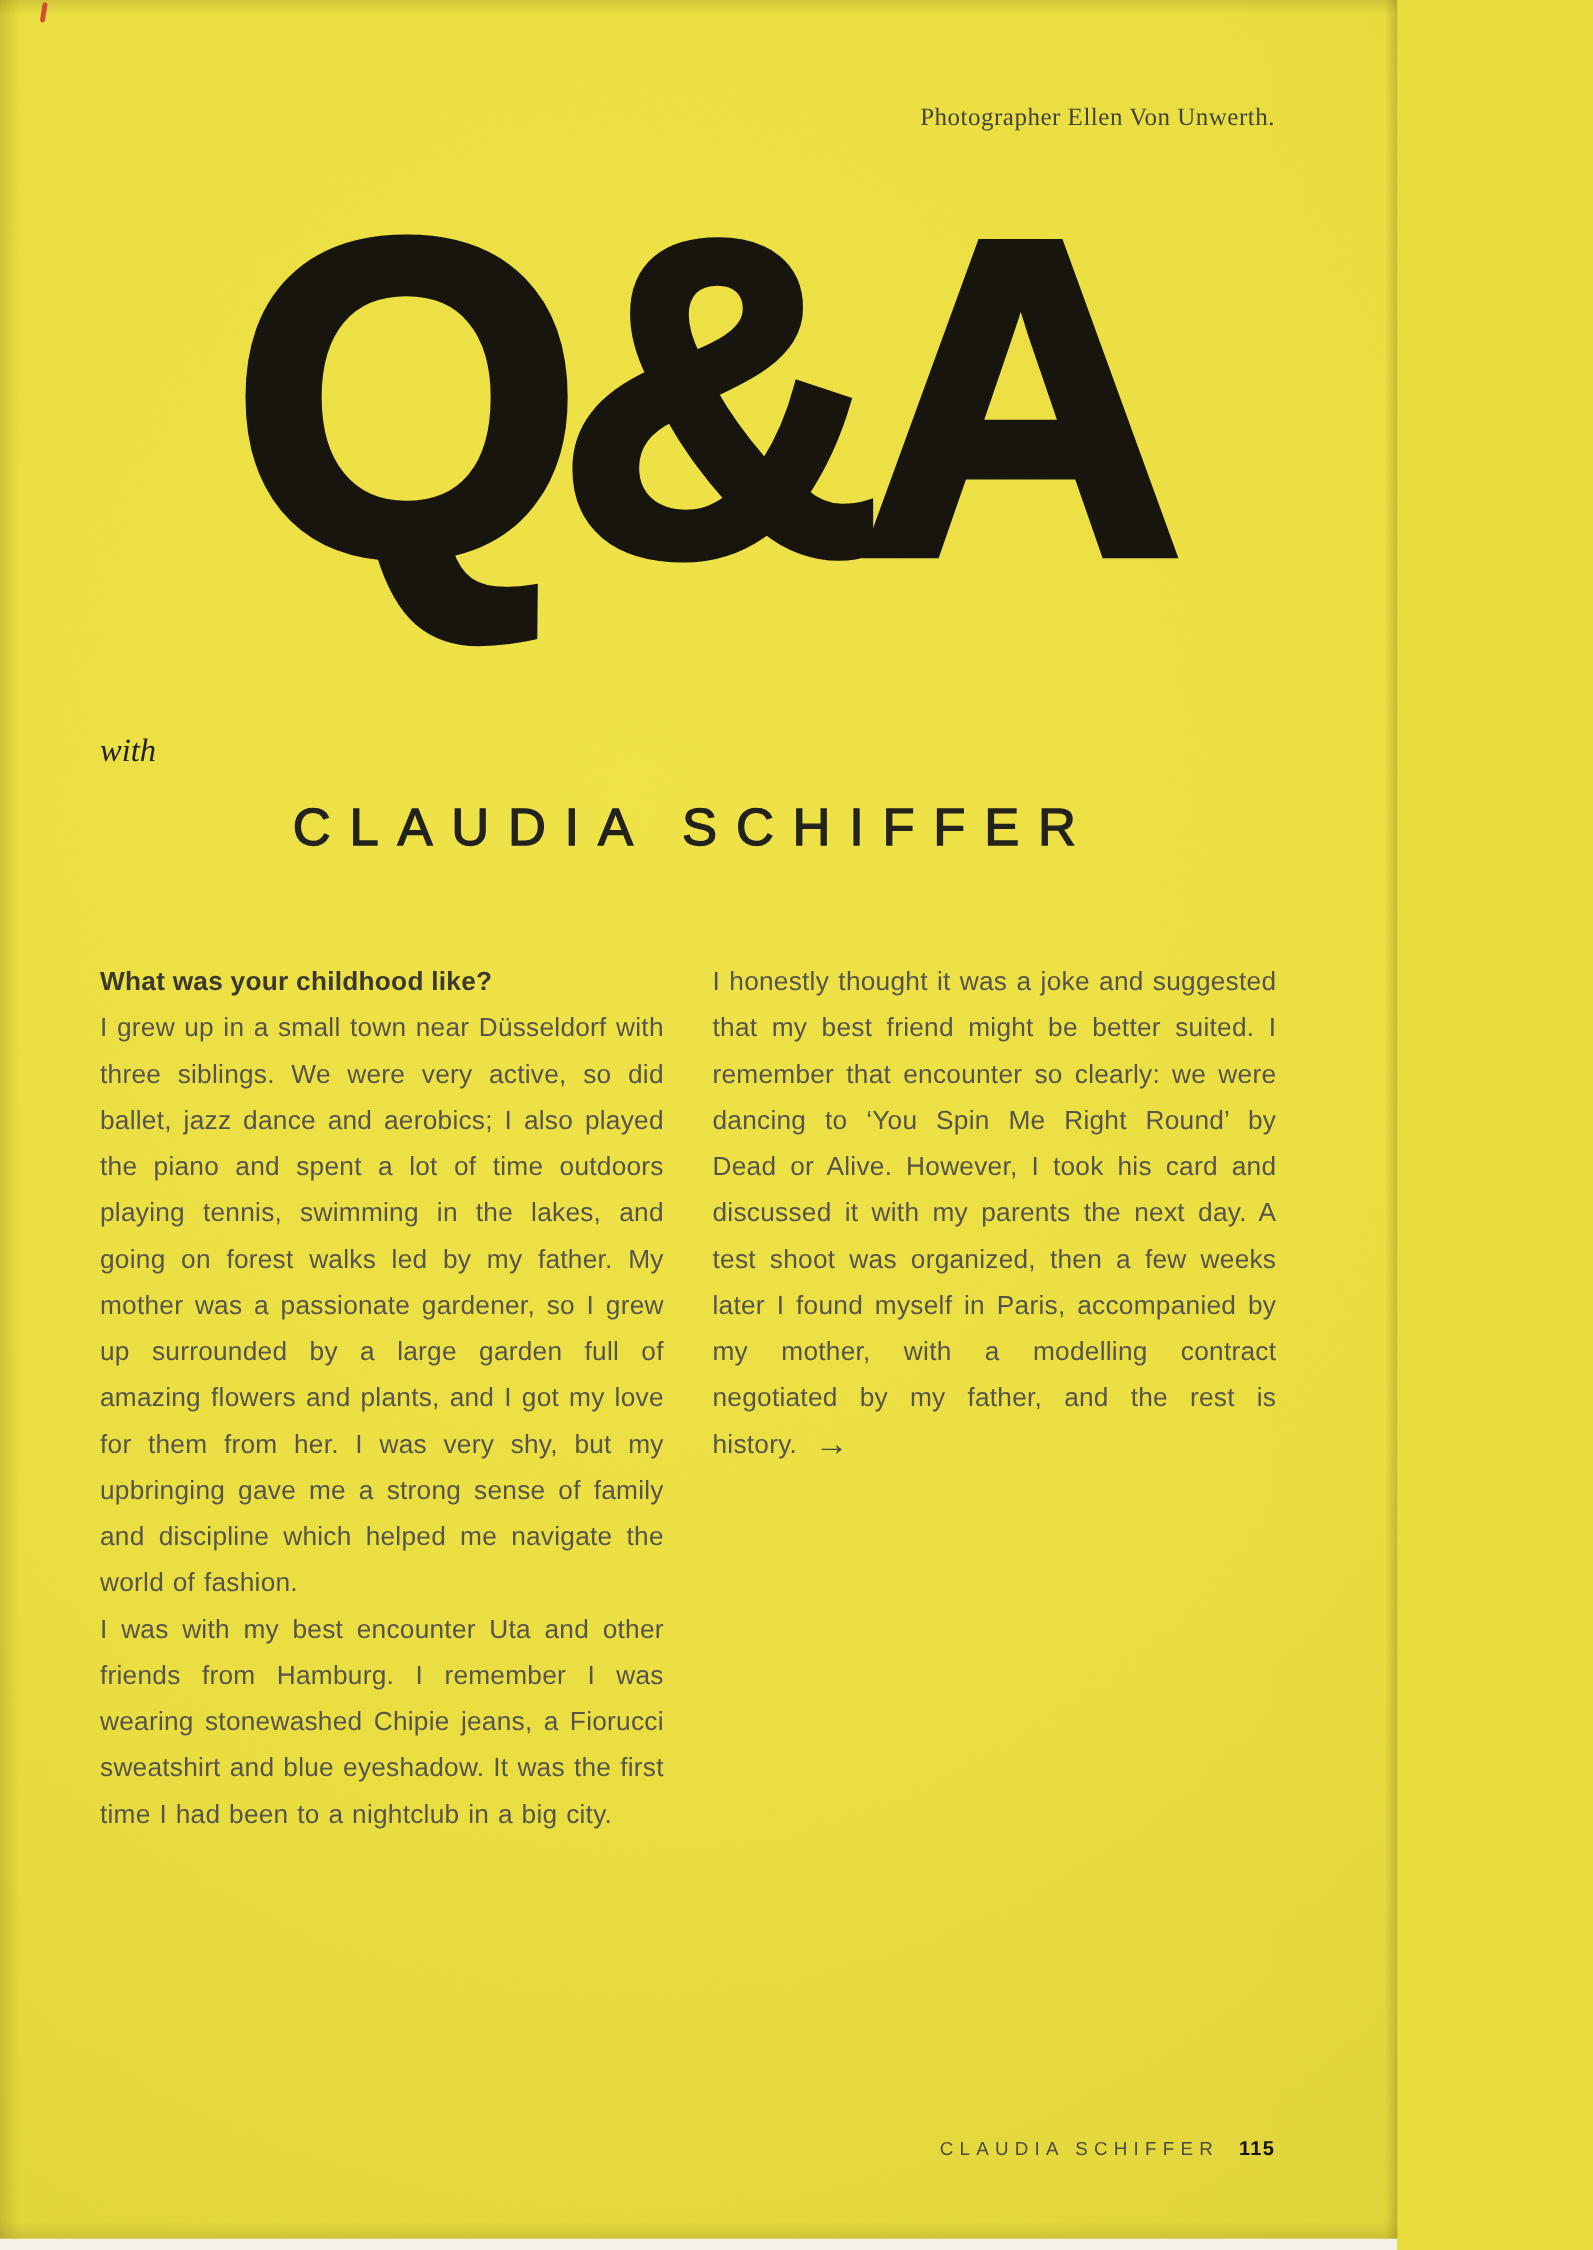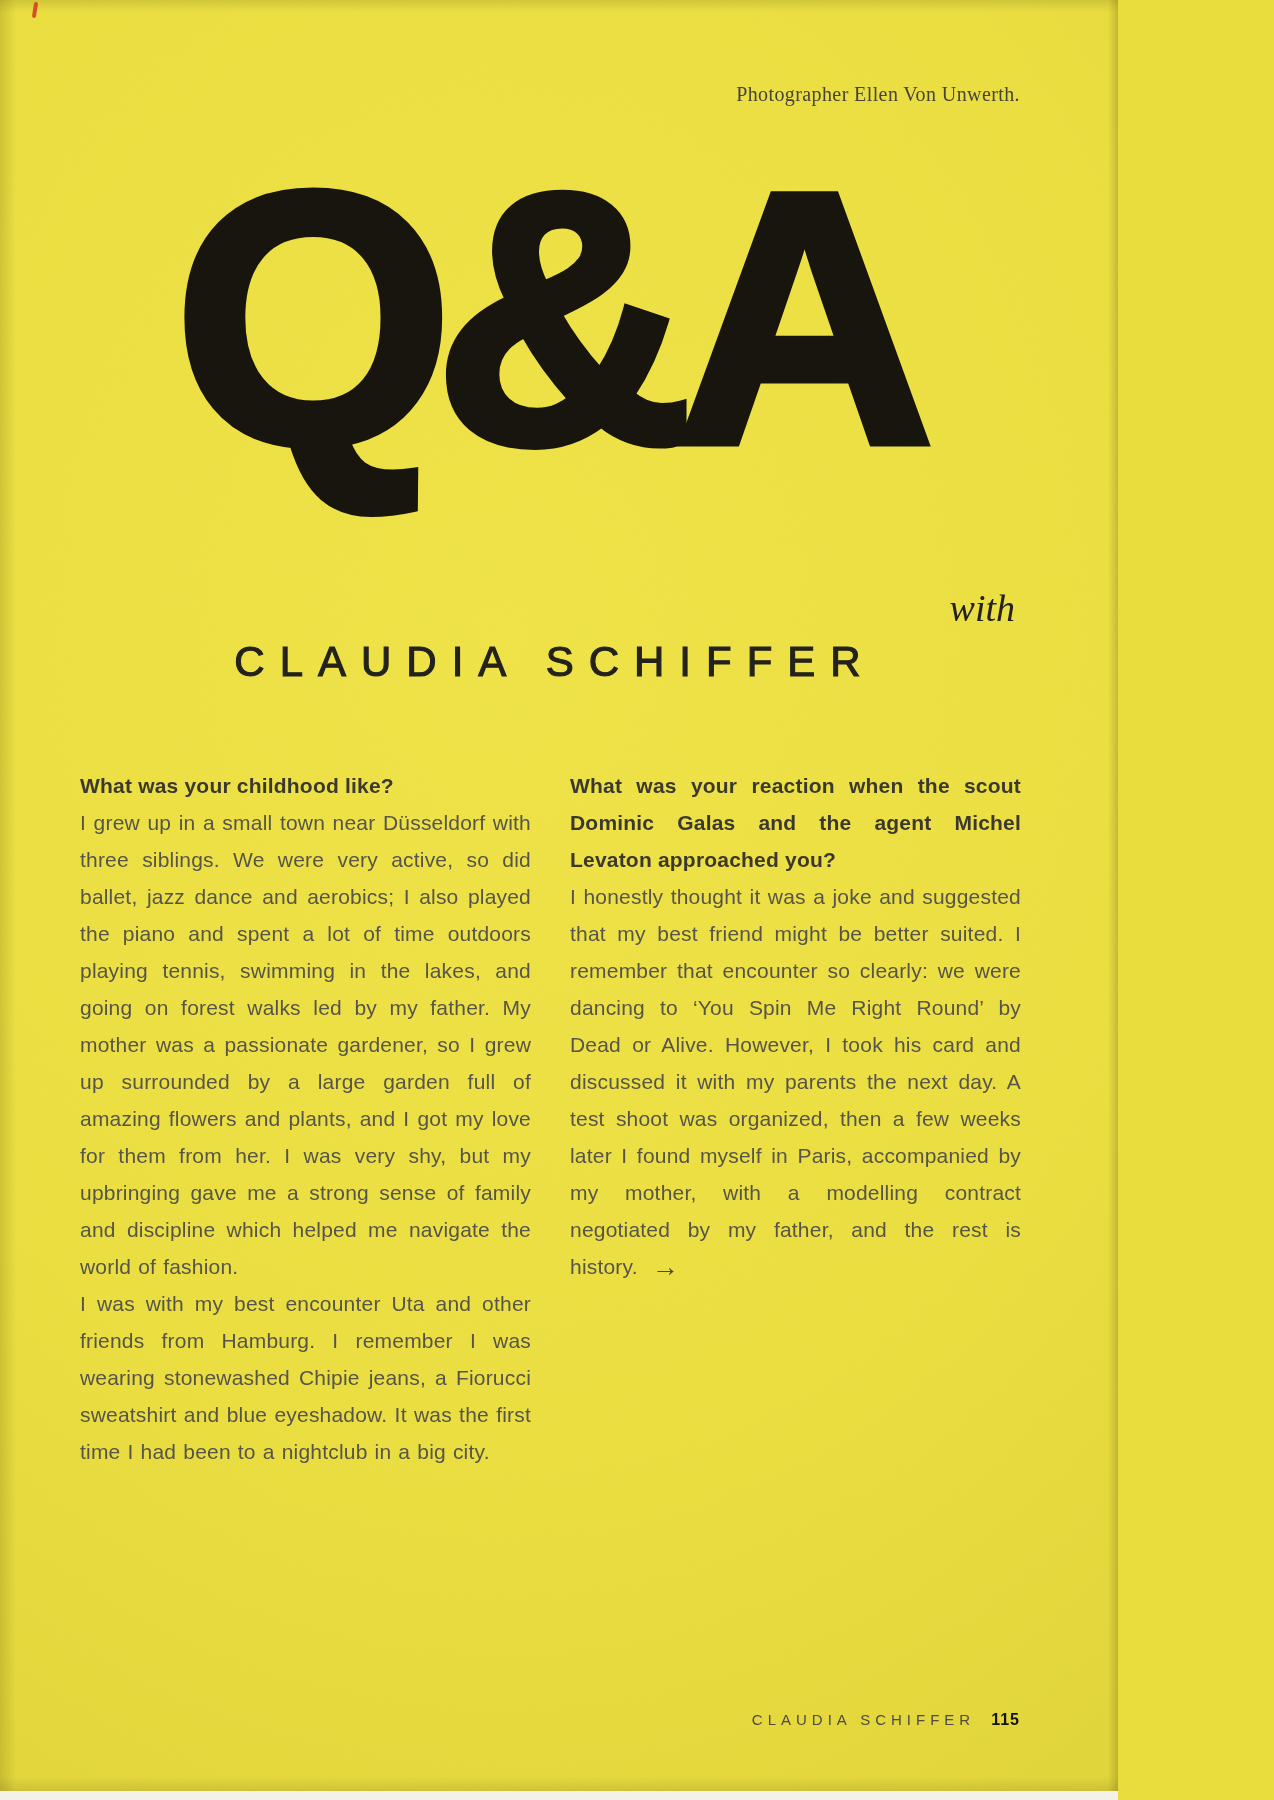--- a/index.html
+++ b/index.html
@@ -32,37 +32,37 @@
   .texture     { position:absolute; inset:0; pointer-events:none; }
 
   
   .credit {
     position:absolute; top:83px; left:80px; width:940px;
     text-align:right;
     font-family:"Liberation Serif", serif;
     font-size:20px; color:#45443c; letter-spacing:0.4px;
   }
   .qa-title {
-    position:absolute; top:150px; left:80px; width:940px;
+    position:absolute; top:150px; left:92px; width:940px;
     text-align:center;
     font-family:"Liberation Sans", sans-serif;
     font-weight:700;
     font-size:358px;
     line-height:0.94;
     letter-spacing:-18px;
     color:#17150e;
     -webkit-text-stroke:9px #17150e;
     text-indent:-10px;
   }
   .with-line {
     position:absolute; top:586px; left:80px; width:935px;
-    text-align:right;
+    text-align:left;
     font-family:"Liberation Serif", serif;
     font-style:italic;
-    font-size:38px; color:#23221c;
+    font-size:26px; color:#23221c;
   }
   .subject-name {
     position:absolute; top:638px; left:80px; width:935px;
     text-align:center;
     font-size:42px;
     font-weight:400;
     -webkit-text-stroke:1.1px #23221c;
     letter-spacing:15px;
     text-indent:15px;
     color:#23221c;
@@ -128,21 +128,20 @@
   <div class="with-line">with</div>
   <div class="subject-name">CLAUDIA SCHIFFER</div>
 
   <div class="columns">
     <div class="col">
       <p class="q">What was your childhood like?</p>
       <p class="a">I grew up in a small town near Düsseldorf with three siblings. We were very active, so did ballet, jazz dance and aerobics; I also played the piano and spent a lot of time outdoors playing tennis, swimming in the lakes, and going on forest walks led by my father. My mother was a passionate gardener, so I grew up surrounded by a large garden full of amazing flowers and plants, and I got my love for them from her. I was very shy, but my upbringing gave me a strong sense of family and discipline which helped me navigate the world of fashion.</p>
       <p class="a">I was with my best encounter Uta and other friends from Hamburg. I remember I was wearing stonewashed Chipie jeans, a Fiorucci sweatshirt and blue eyeshadow. It was the first time I had been to a nightclub in a big city.</p>
     </div>
     <div class="col">
-      <p class="q">What was your reaction when the scout Dominic Galas and the agent Michel Levaton approached you?</p>
       <p class="a"><span>I honestly thought it was a joke and suggested that my best friend might be better suited. I remember that encounter so clearly: we were dancing to ‘You Spin Me Right Round’ by Dead or Alive. However, I took his card and discussed it with my parents the next day. A test shoot was organized, then a few weeks later I found myself in Paris, accompanied by my mother, with a modelling contract negotiated by my father, and the rest is history.</span>&nbsp; <span class="arrow">→</span></p>
     </div>
   </div>
 
   <div class="footer">
     <span class="footer-name">CLAUDIA SCHIFFER</span><span class="footer-num">115</span>
   </div>
 
 </div>
 

